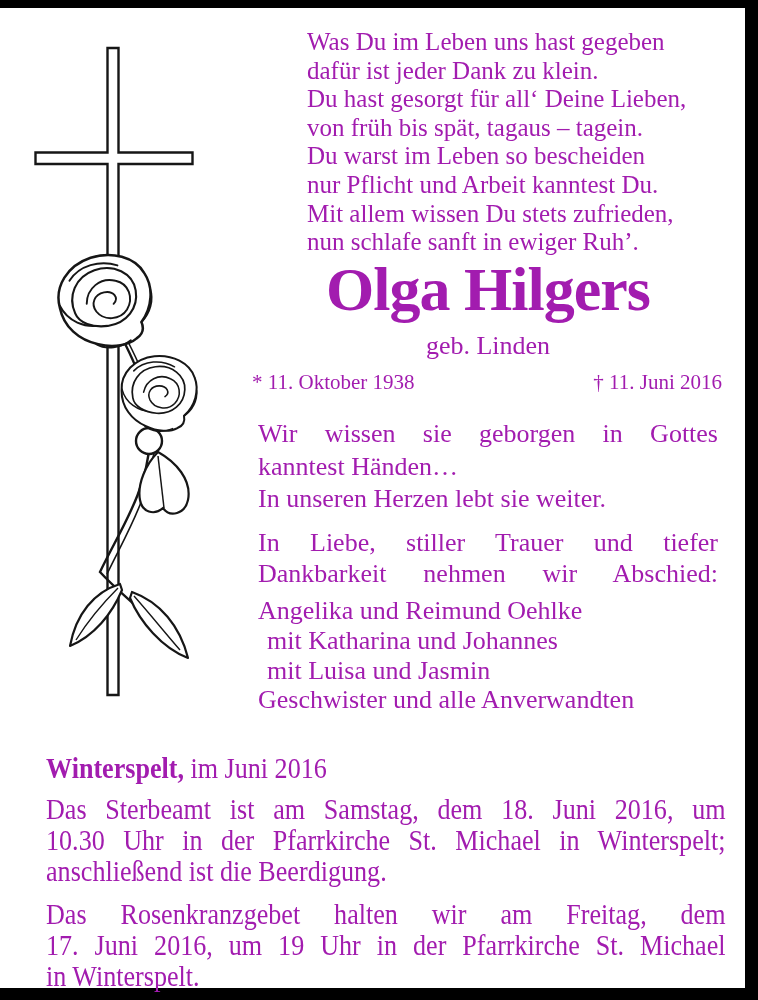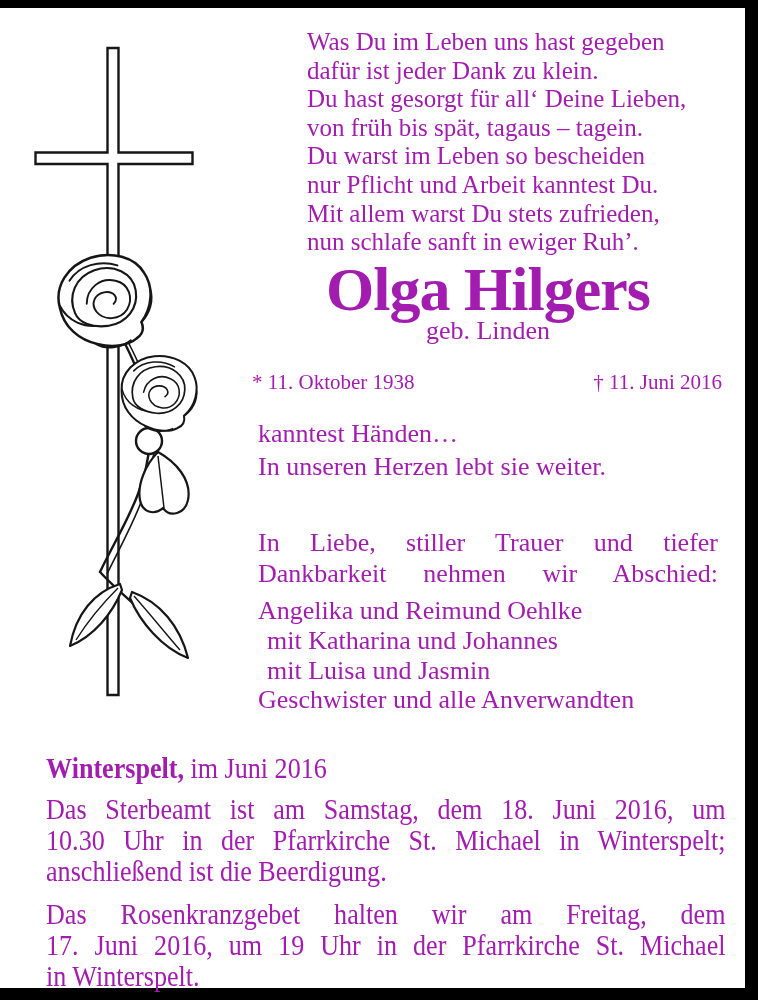--- a/index.html
+++ b/index.html
@@ -13,21 +13,21 @@
   .bar-right{left:745px;top:0;width:13px;height:1000px;}
   .bar-bottom{left:0;top:988px;width:758px;height:12px;}
 
   .illustration{position:absolute;left:0;top:0;width:240px;height:710px;}
 
   .col{position:absolute;left:258px;top:0;width:460px;}
 
   .poem{position:absolute;left:49px;top:28px;font-size:25px;line-height:28.6px;white-space:nowrap;}
   .name{position:absolute;left:-10px;top:256px;width:480px;text-align:center;
         font-size:62px;font-weight:700;line-height:66px;letter-spacing:-1px;margin:0;}
-  .maiden{position:absolute;left:0;top:316px;width:460px;text-align:center;font-size:26px;line-height:30px;}
+  .maiden{position:absolute;left:0;top:331px;width:460px;text-align:center;font-size:26px;line-height:30px;}
   .dates{position:absolute;left:-6px;top:367px;width:470px;display:flex;justify-content:space-between;
          font-size:21px;line-height:30px;}
   .tribute{position:absolute;left:0;top:418px;width:460px;font-size:26px;line-height:32.5px;}
   .farewell{position:absolute;left:0;top:527px;width:460px;font-size:26px;line-height:31px;}
   .mourners{position:absolute;left:0;top:596px;width:460px;font-size:26px;line-height:29.8px;}
   .indent{padding-left:9px;}
 
   .j{text-align:justify;text-align-last:justify;-moz-text-align-last:justify;}
 
   .footer{position:absolute;left:46px;top:752px;width:755px;
@@ -83,34 +83,35 @@
 
   <div class="col">
 
     <div class="poem">
       <div>Was Du im Leben uns hast gegeben</div>
       <div>dafür ist jeder Dank zu klein.</div>
       <div>Du hast gesorgt für all‘ Deine Lieben,</div>
       <div>von früh bis spät, tagaus – tagein.</div>
       <div>Du warst im Leben so bescheiden</div>
       <div>nur Pflicht und Arbeit kanntest Du.</div>
-      <div>Mit allem warst Du stets zufrieden,</div>
+      <div>Mit allem wissen Du stets zufrieden,</div>
       <div>nun schlafe sanft in ewiger Ruh’.</div>
     </div>
 
     <h1 class="name">Olga Hilgers</h1>
 
     <div class="maiden">geb. Linden</div>
 
     <div class="dates">
       <span>* 11. Oktober 1938</span>
       <span>† 11. Juni 2016</span>
     </div>
 
     <div class="tribute">
+      <div class="j">Wir wissen sie geborgen in Gottes</div>
       <div>kanntest Händen…</div>
       <div>In unseren Herzen lebt sie weiter.</div>
     </div>
 
     <div class="farewell">
       <div class="j">In Liebe, stiller Trauer und tiefer</div>
       <div class="j">Dankbarkeit nehmen wir Abschied:</div>
     </div>
 
     <div class="mourners">

